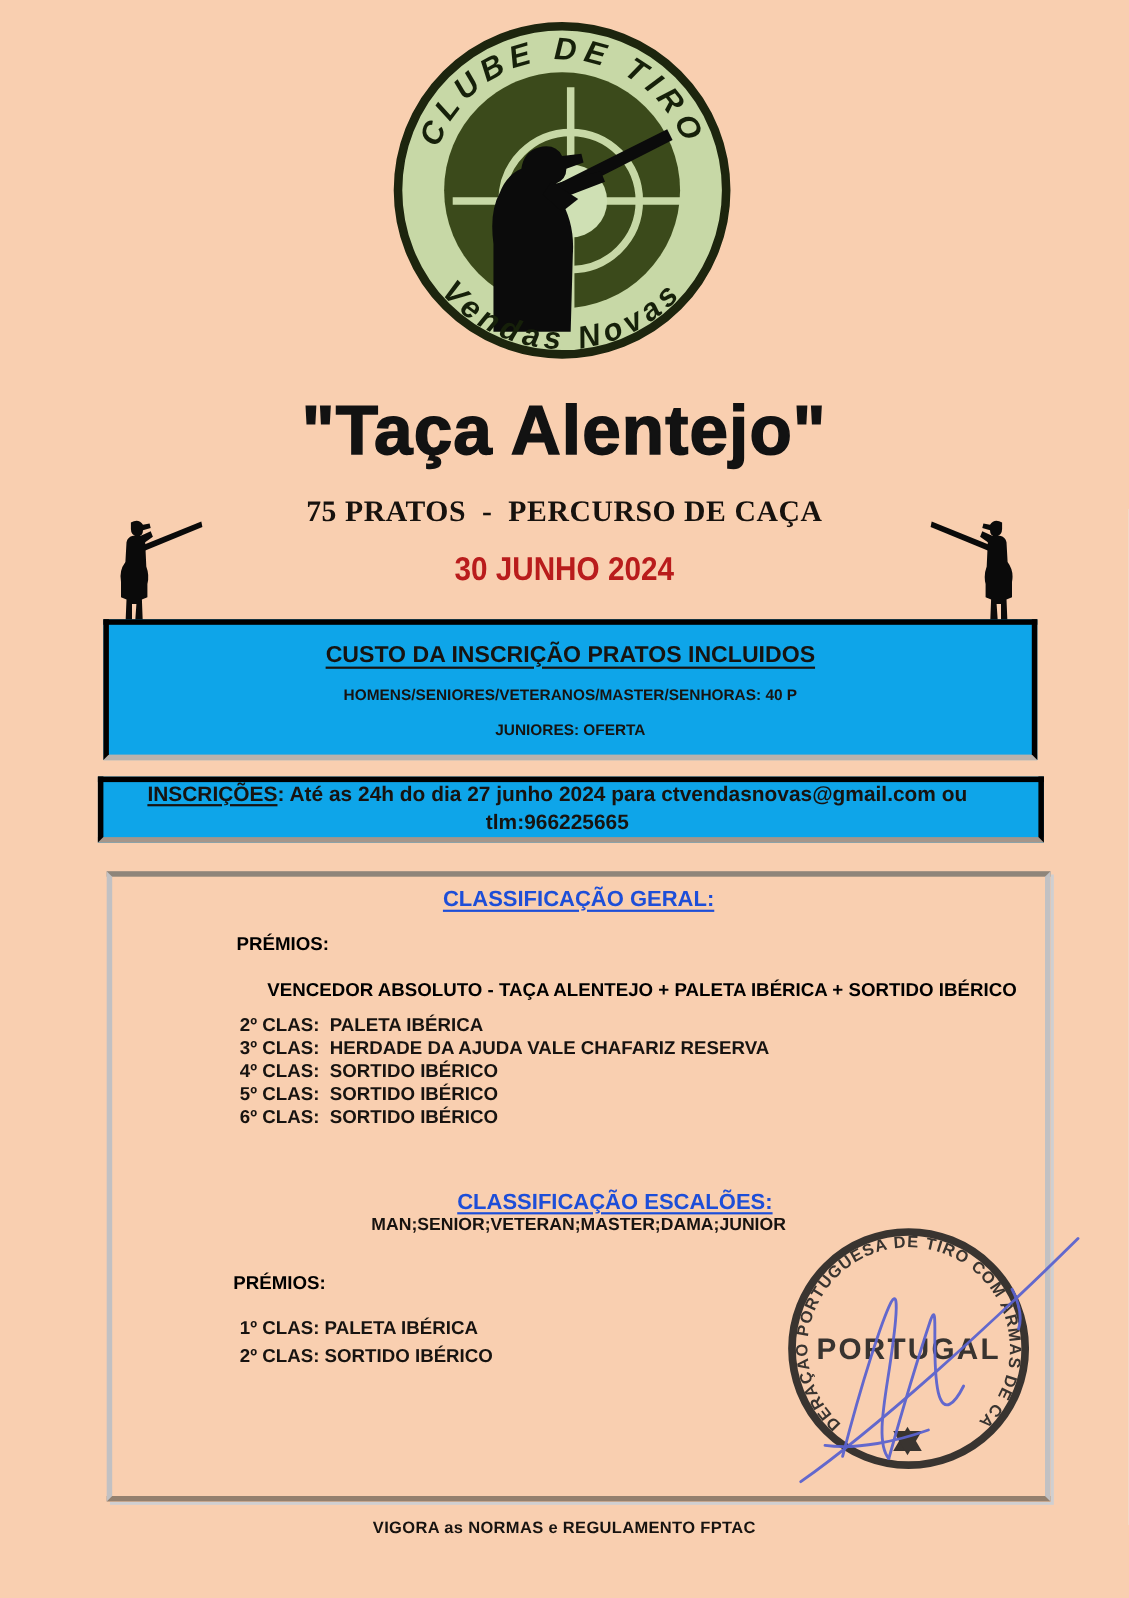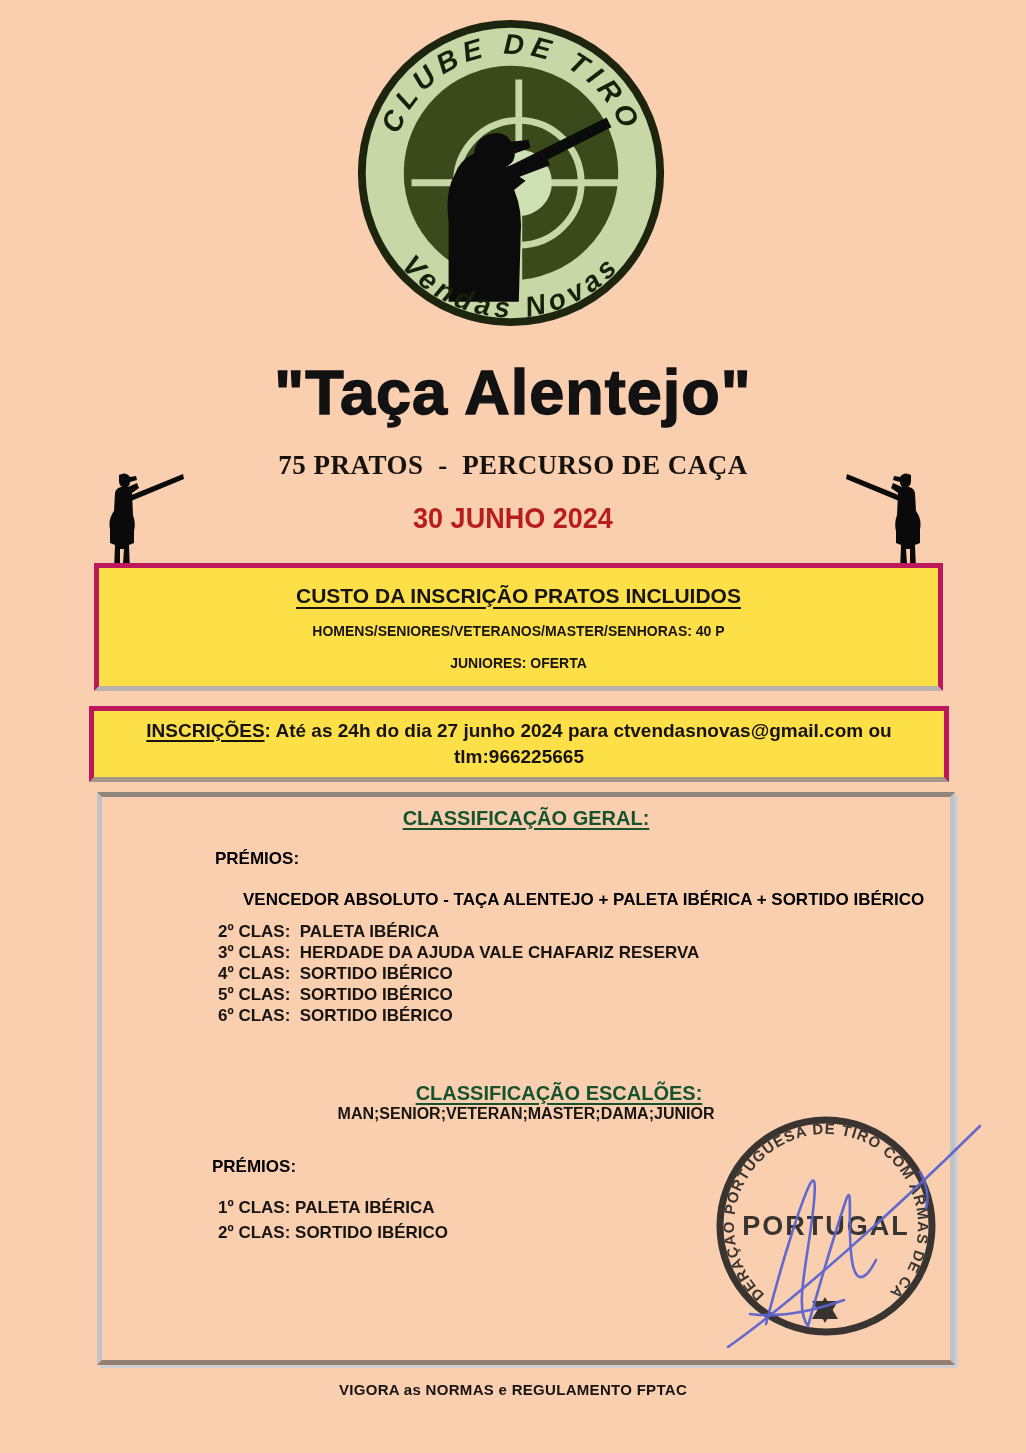--- a/index.html
+++ b/index.html
@@ -39,42 +39,42 @@
   .poster-date{
     top:501px;
     font-size:30px;
     font-weight:bold;
     color:#b91c1c;
   }
   .poster-date span{display:inline-block;transform:scaleX(.9);}
 
   
   .frame{
-    background:#fde047;
-    border:5px solid #be185d;
+    background:#0ea5e9;
+    border:5px solid #000000;
     box-sizing:border-box;
   }
   .cost-box{
     left:94px;top:563px;width:849px;height:128px;
     display:flex;flex-direction:column;justify-content:space-evenly;
     text-align:center;
     border-bottom-color:#b9b2ac;
   }
   .cost-title{
     font-size:21px;font-weight:bold;color:#171310;
     text-decoration:underline;
     text-decoration-thickness:2px;
     text-underline-offset:4px;
   }
   .cost-line{font-size:14px;font-weight:bold;color:#171310;}
 
   .reg-box{
-    left:89px;top:706px;width:860px;height:76px;
+    left:89px;top:706px;width:860px;height:60px;
     text-align:center;
-    display:flex;align-items:center;justify-content:center;
+    display:flex;align-items:center;
     border-bottom-color:#a5968a;
   }
   .reg-text{
     font-size:19px;font-weight:bold;color:#171310;line-height:26px;
     padding:0 40px;
   }
   .reg-label{
     text-decoration:underline;
     text-decoration-thickness:2px;
     text-underline-offset:3px;
@@ -84,21 +84,21 @@
   
   .class-box{
     left:97px;top:792px;width:858px;height:573px;
     border:5px solid #c2c1c3;
     border-top-color:#8f857a;
     border-bottom-color:#94806e;
     box-shadow:3px 3px 0 #cfcfd1;
     box-sizing:border-box;
   }
   .sec-title{
-    font-size:20px;font-weight:bold;color:#14532d;
+    font-size:20px;font-weight:bold;color:#1d4ed8;
     text-decoration:underline;
     text-decoration-thickness:2px;
     text-underline-offset:3px;
     text-align:center;left:0;width:100%;
   }
   .sec-sub{
     font-size:16px;font-weight:bold;color:#171310;
     text-align:center;left:0;width:100%;
   }
   .body-line{

